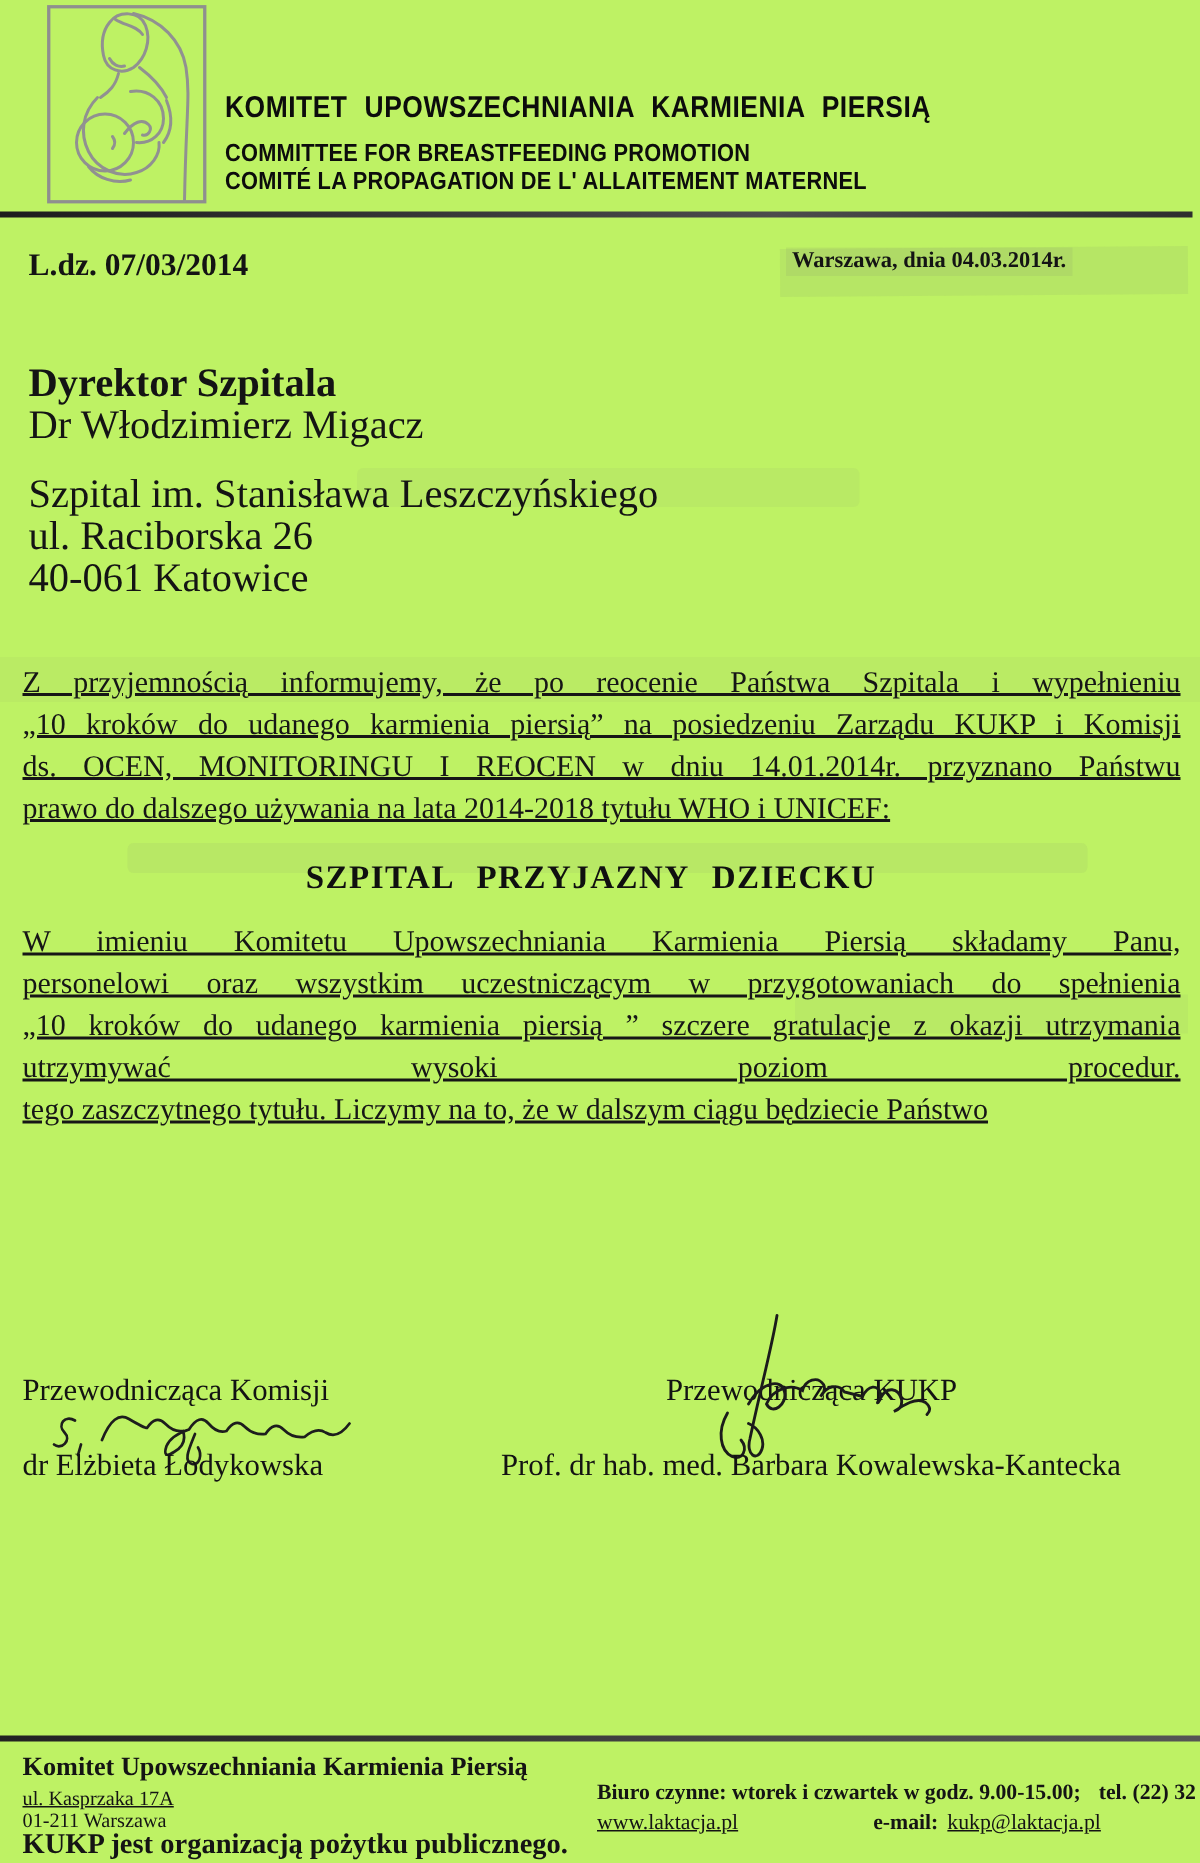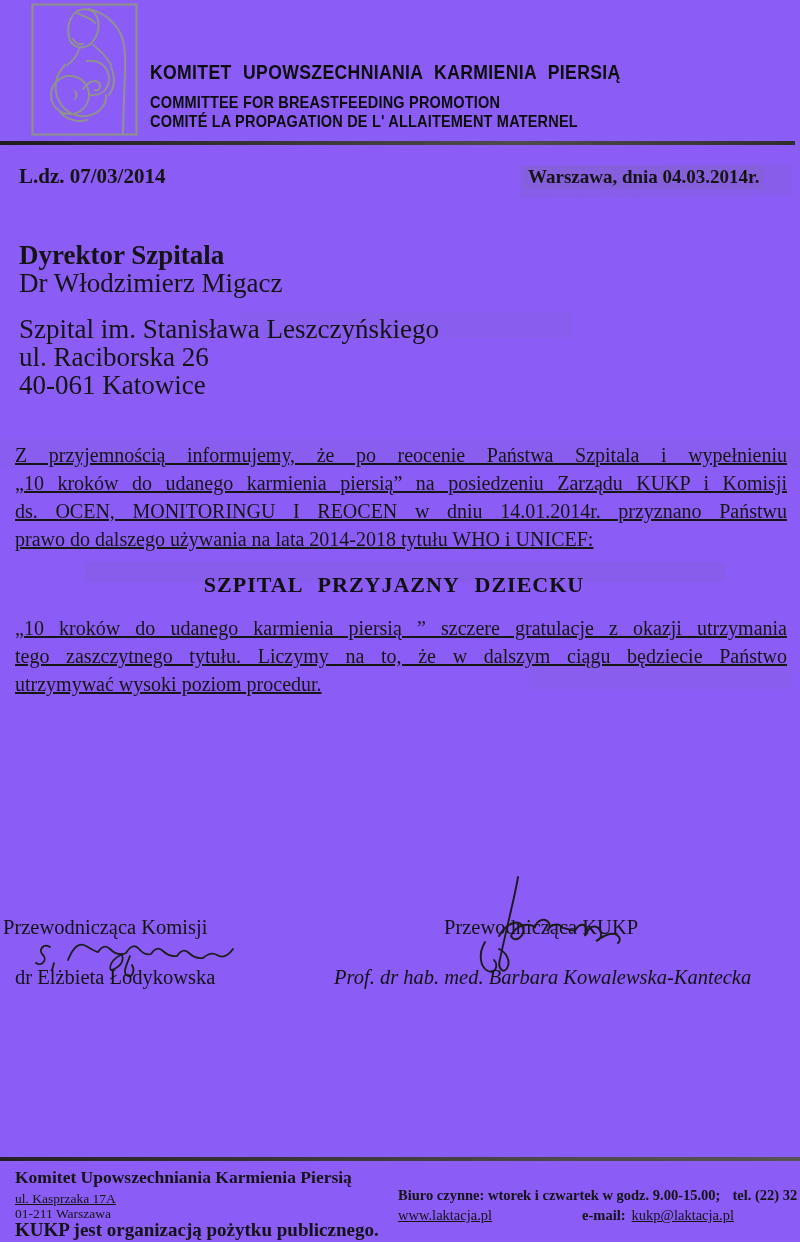--- a/index.html
+++ b/index.html
@@ -1,51 +1,51 @@
 <!DOCTYPE html>
 <html lang="pl"><head>
 <meta charset="utf-8">
 <style>
   html,body{margin:0;padding:0;background:#fff;}
   .page{
-    position:relative;width:800px;height:1242px;background:#8b5cf6;overflow:hidden;
+    position:relative;width:800px;height:1242px;background:#bef264;overflow:hidden;
     font-family:"Liberation Serif", serif;color:#141414;
   }
   
   .logo-box{position:absolute;left:31px;top:3px;width:107px;height:133px;}
   .org-block{position:absolute;left:150px;top:60px;font-family:"Liberation Sans",sans-serif;color:#0c0c0c;}
   .org-pl{font-size:20px;font-weight:700;letter-spacing:.4px;word-spacing:7px;
           transform:scaleX(.88);transform-origin:left center;white-space:nowrap;line-height:24px;}
   .org-en,.org-fr{font-size:16.5px;font-weight:700;letter-spacing:.2px;
           transform:scaleX(.88);transform-origin:left center;white-space:nowrap;line-height:19px;}
   .org-en{margin-top:9px;}
   .header-rule{position:absolute;left:0;top:141px;width:795px;height:4px;
           background:linear-gradient(to right,#1d1d1d,#4c4c4c 65%,#2e2e2e);}
   
   .ref-number{position:absolute;left:19px;top:164px;font-size:21px;font-weight:700;white-space:nowrap;}
-  .ref-date{position:absolute;left:524px;top:165px;font-size:19px;font-weight:700;white-space:nowrap;
+  .ref-date{position:absolute;left:524px;top:165px;font-size:15px;font-weight:700;white-space:nowrap;
           background:rgba(120,120,120,.10);padding:1px 4px;}
   
   .addressee{position:absolute;left:19px;top:241px;font-size:27px;line-height:28px;}
   .addr-title{font-weight:700;}
   .addr-gap{height:18px;}
   
   .para{position:absolute;left:15px;width:772px;font-size:20px;line-height:28px;color:#161616;text-decoration:underline;}
   .para1{top:441px;}
   .para2{top:614px;}
   .para-line{text-align:justify;text-align-last:justify;white-space:normal;}
   .para .para-line:last-child{text-align-last:left;}
   .award-title{position:absolute;left:0;top:572px;width:788px;text-align:center;
           font-size:22px;font-weight:700;letter-spacing:1px;word-spacing:9px;color:#101010;white-space:nowrap;}
   
   .sig-role,.sig-name{position:absolute;font-size:20.5px;white-space:nowrap;color:#131313;}
-  .sig-role-left{left:3px;top:916px;}
+  .sig-role-left{left:15px;top:916px;}
   .sig-name-left{left:15px;top:966px;}
   .sig-role-right{left:444px;top:916px;}
-  .sig-name-right{left:334px;top:966px;font-style:italic;}
+  .sig-name-right{left:334px;top:966px;}
   .sig-svg{position:absolute;pointer-events:none;}
   .sig-svg-left{left:34px;top:934px;width:205px;height:44px;}
   .sig-svg-right{left:425px;top:874px;width:215px;height:106px;}
   
   .footer-rule{position:absolute;left:0;top:1157px;width:800px;height:3.5px;
           background:linear-gradient(to right,#222,#4a4a4a 70%,#555);}
   .f-org{position:absolute;left:15px;top:1167px;font-size:17.5px;font-weight:700;white-space:nowrap;}
   .f-street{position:absolute;left:15px;top:1191px;font-size:13.5px;white-space:nowrap;text-decoration:underline;}
   .f-city{position:absolute;left:15px;top:1206px;font-size:13.5px;white-space:nowrap;}
   .f-status{position:absolute;left:15px;top:1219px;font-size:19px;font-weight:700;white-space:nowrap;}
@@ -116,23 +116,25 @@
   <div class="para para1">
       <div class="para-line">Z przyjemnością informujemy, że po reocenie Państwa Szpitala i wypełnieniu</div>
       <div class="para-line">„10 kroków do udanego karmienia piersią” na posiedzeniu Zarządu KUKP i Komisji</div>
       <div class="para-line">ds. OCEN, MONITORINGU I REOCEN w dniu 14.01.2014r. przyznano Państwu</div>
       <div class="para-line">prawo do dalszego używania na lata 2014-2018 tytułu WHO i UNICEF:</div>
     </div>
 
   <div class="award-title">SZPITAL PRZYJAZNY DZIECKU</div>
 
   <div class="para para2">
+      <div class="para-line">W imieniu Komitetu Upowszechniania Karmienia Piersią składamy Panu,</div>
+      <div class="para-line">personelowi oraz wszystkim uczestniczącym w przygotowaniach do spełnienia</div>
       <div class="para-line">„10 kroków do udanego karmienia piersią ” szczere gratulacje z okazji utrzymania</div>
+      <div class="para-line">utrzymywać wysoki poziom procedur.</div>
       <div class="para-line">tego zaszczytnego tytułu. Liczymy na to, że w dalszym ciągu będziecie Państwo</div>
-      <div class="para-line">utrzymywać wysoki poziom procedur.</div>
     </div>
 
   <div class="sig-role sig-role-left">Przewodnicząca Komisji</div>
   <div class="sig-svg sig-svg-left">
     <svg width="205" height="44" viewBox="0 0 205 44" xmlns="http://www.w3.org/2000/svg">
       <g fill="none" stroke="#1d1d1d" stroke-width="1.8" stroke-linecap="round">
         <path d="M 16,13 C 9,9 4,16 9,21 C 14,26 7,33 2,29"></path>
         <path d="M 20,29 l -2,7"></path>
         <path d="M 34,26 Q 42,6 52,12 T 64,18 Q 70,9 76,15 T 88,20 Q 91,29 82,34 Q 74,39 77,30 Q 80,23 92,19 Q 99,8 105,15 T 117,20 Q 123,11 129,17 T 143,22 Q 149,13 155,19 T 169,24 Q 177,17 183,21 Q 191,26 199,15"></path>
         <path d="M 96,22 C 92,32 88,40 94,42 C 99,43 101,36 98,31"></path>

